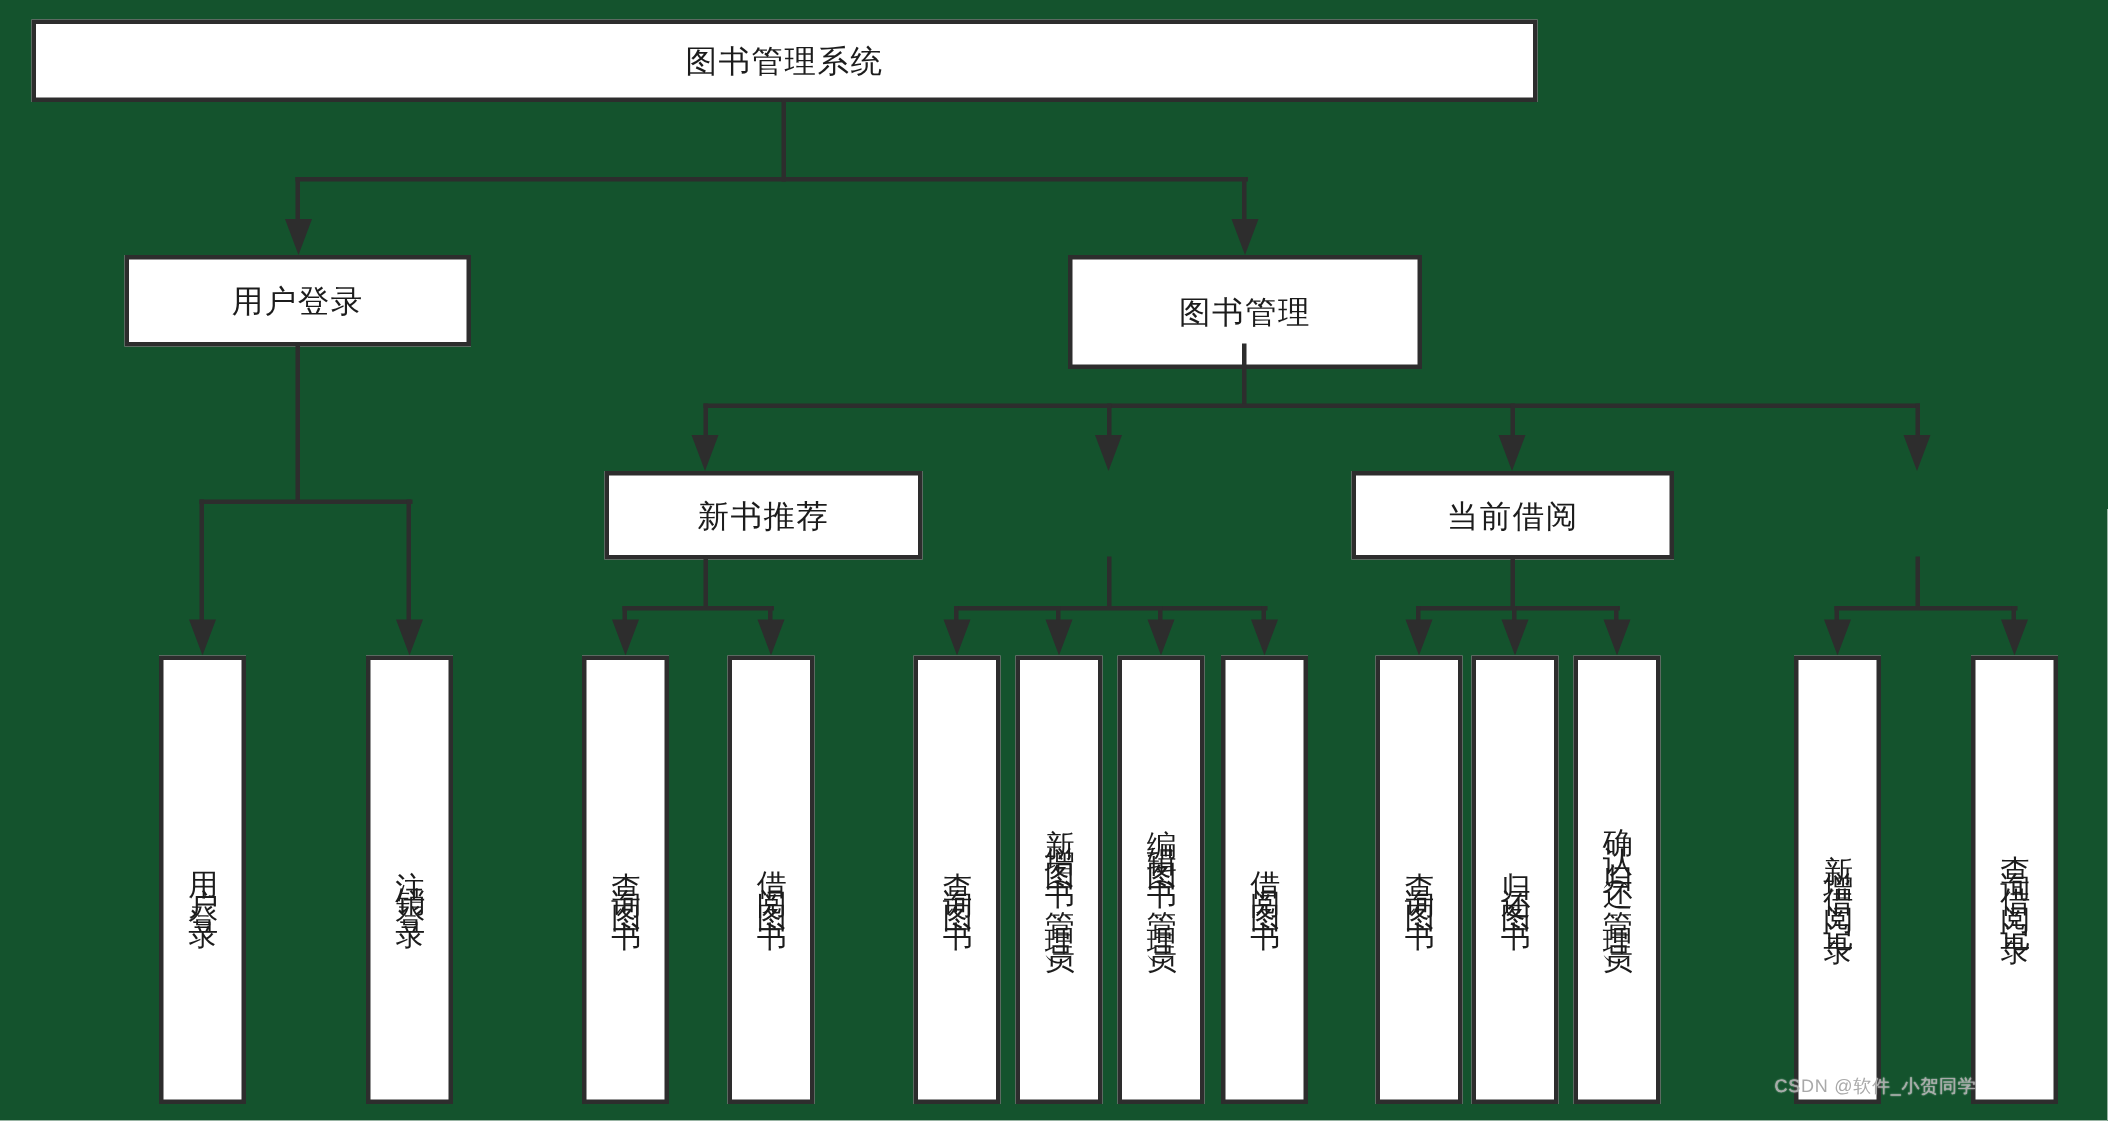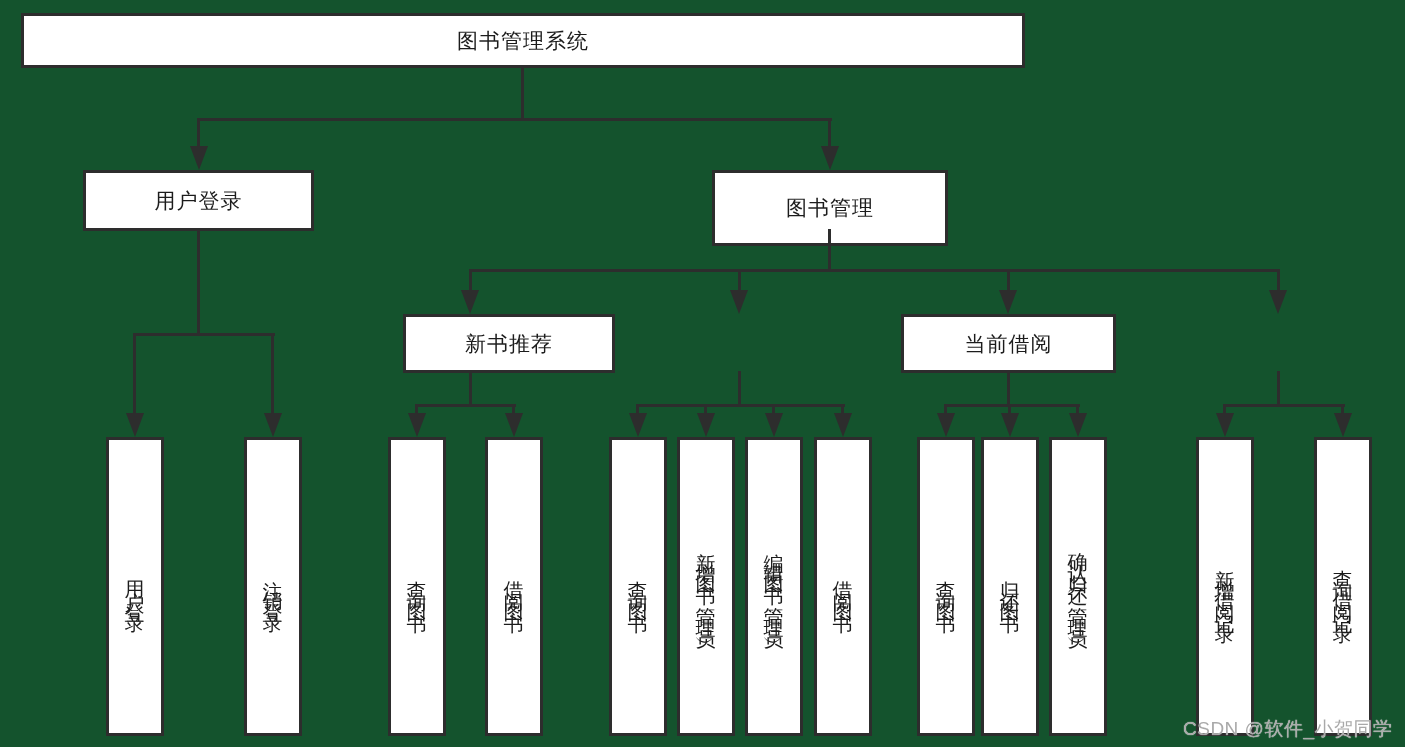--- a/index.html
+++ b/index.html
@@ -16,21 +16,21 @@
   }
   .leaf .vtxt{
     writing-mode:vertical-rl;text-orientation:mixed;
     font-size:20px;line-height:1;letter-spacing:11px;color:var(--text);
   }
   .v{position:absolute;width:3px;background:var(--line);}
   .h{position:absolute;height:3px;background:var(--line);}
   .ah{position:absolute;width:0;height:0;border-left:9px solid transparent;border-right:9px solid transparent;border-top:24px solid var(--line);}
   #wm{
     position:absolute;left:1183px;top:716px;z-index:10;
-    font-size:19px;color:#a9a9a9;letter-spacing:0.5px;white-space:nowrap;
+    font-size:12px;color:#a9a9a9;letter-spacing:0.5px;white-space:nowrap;
     text-shadow:0 0 1px #ffffff;
   }
 </style>
 </head>
 <body>
 
 <div id="stage">
 
   <div class="bx" style="left:21px;top:13px;width:1004px;height:55px;">
     <span>图书管理系统</span>

